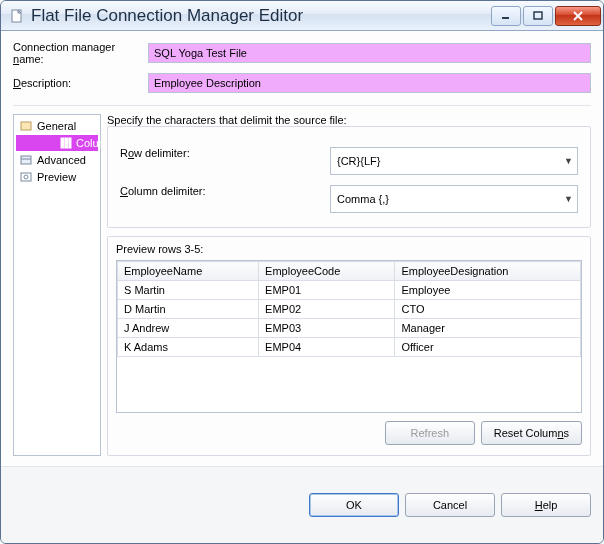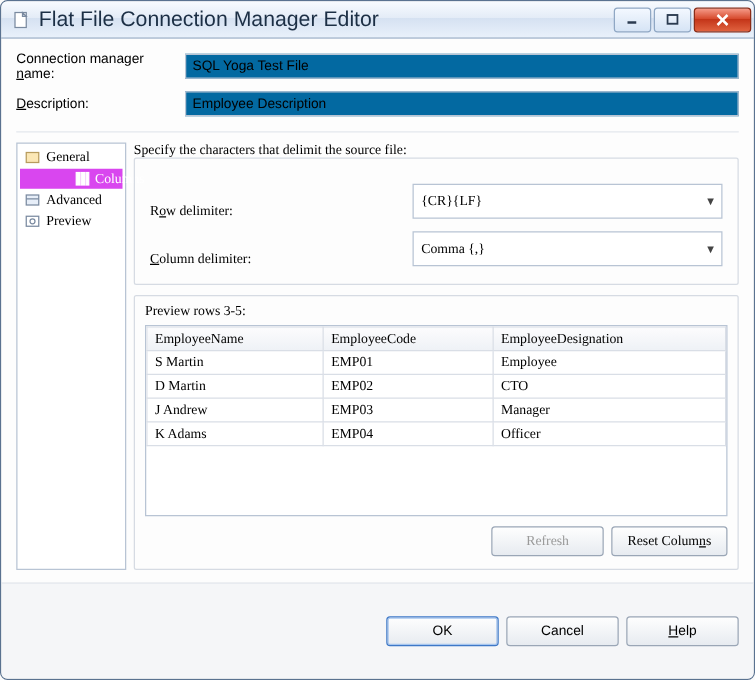--- a/index.html
+++ b/index.html
@@ -64,32 +64,31 @@
     color: #000;
   }
   .underline { text-decoration: underline; }
   .form-row input[type=text] {
     flex: 1;
     height: 20px;
     border: 1px solid #b8c4d4;
     padding: 2px 5px;
     font-family: inherit;
     font-size: 11px;
-    background: #0369a1;
+    background: #f0abfc;
   }
   .divider {
     height: 1px;
     background: #e3e7ed;
     margin: 4px 0 8px 0;
   }
   .mid {
     flex: 1;
     display: flex;
     gap: 6px;
-    font-family: Liberation Serif, serif;
   }
   .sidebar {
     width: 88px;
     border: 1px solid #b8c4d4;
     background: #fff;
     padding: 3px 2px;
   }
   .side-item {
     display: flex;
     align-items: center;
@@ -110,21 +109,21 @@
     flex-direction: column;
   }
   .delim-group {
     border: 1px solid #d6dbe3;
     border-radius: 2px;
     padding: 10px 12px 14px 12px;
     margin-bottom: 8px;
   }
   .delim-row {
     display: flex;
-    align-items: flex-end;
+    align-items: flex-start;
     margin-top: 10px;
   }
   .delim-row .dlbl { width: 210px; }
   .combo {
     flex: 1;
     display: flex;
     align-items: center;
     border: 1px solid #b8c4d4;
     background: #fff;
     height: 28px;

